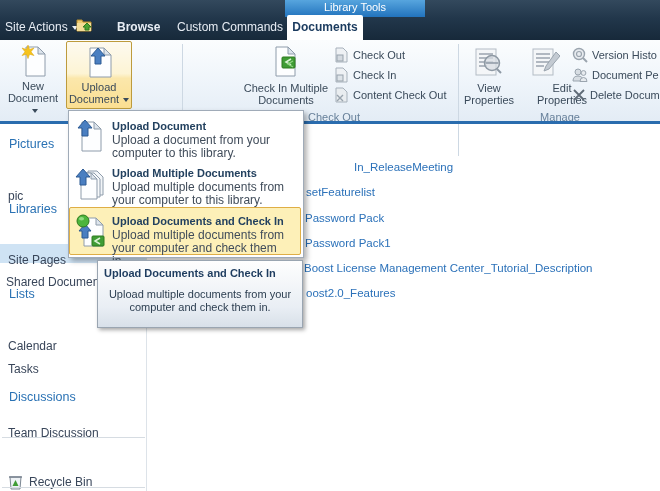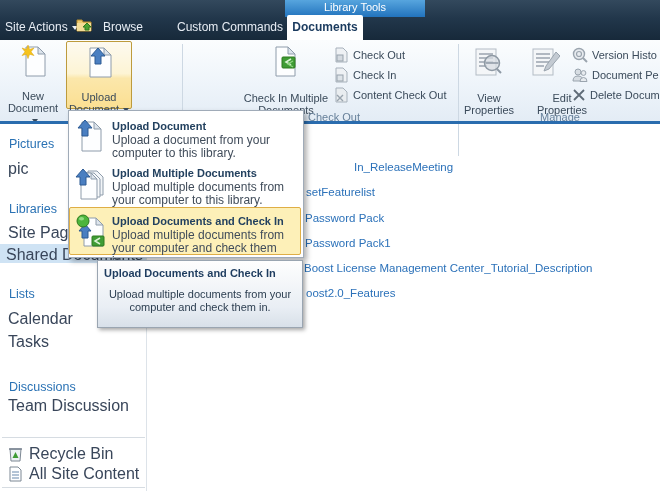--- a/index.html
+++ b/index.html
@@ -18,21 +18,21 @@
   .tab-active{left:287px;width:76px;background:#fff;}
   .tab-inactive{left:366px;width:58px;background:linear-gradient(180deg,#c6dbee,#9dc0e0);}
   .caret{display:inline-block;width:0;height:0;border-left:3px solid transparent;
          border-right:3px solid transparent;border-top:4px solid currentColor;
          margin-left:4px;vertical-align:middle;}
   
   .ribbon{left:0;top:40px;width:660px;height:82px;
           background:linear-gradient(180deg,#fbfdfe 0%,#eef4fa 55%,#e3ecf5 100%);}
   .ribbon-border{left:0;top:121px;width:660px;height:3px;background:#2a6cae;}
   .rbtn{text-align:center;font-size:11px;color:#3a4a5a;cursor:pointer;}
-  .rbtn .lbl{display:block;line-height:12px;margin-top:10px;}
+  .rbtn .lbl{display:block;line-height:12px;margin-top:0;}
   .rbtn-pressed{border:1px solid #bd9b3d;border-radius:2px;
      background:linear-gradient(180deg,#fdfaf0 0%,#fdf4d4 48%,#fbe7ab 55%,#fbdf92 100%);}
   .smallbtn{height:17px;font-size:11px;color:#3a4a5a;white-space:nowrap;cursor:pointer;
             display:flex;align-items:center;gap:4px;}
   .grplabel{font-size:11px;color:#67809a;}
   .vsep{width:1px;background:#cdd8e3;}
   .gray-lbl{color:#97a2ad;}
   
   .menu{left:68px;top:110px;width:234px;height:146px;background:#fff;
         border:1px solid #a0abb8;box-shadow:3px 3px 5px rgba(0,0,0,.3);z-index:10;}
@@ -43,21 +43,21 @@
            line-height:13px;color:#404c5a;}
   
   .tip{left:97px;top:260px;width:192px;height:54px;padding:6px;z-index:11;
        background:linear-gradient(180deg,#fefefe 0%,#e9eef4 70%,#d8e0e9 100%);
        border:1px solid #9aa5b1;box-shadow:2px 2px 4px rgba(0,0,0,.35);}
   .tip-title{font-size:11px;font-weight:bold;color:#1e3c5f;}
   .tip-body{margin-top:9px;font-size:11px;line-height:13px;color:#2c3e50;text-align:center;}
   
   .side-border{left:146px;top:124px;width:1px;height:367px;background:#dde3e9;}
   .side-head{font-size:12.5px;color:#2a72b4;cursor:pointer;white-space:nowrap;}
-  .side-item{font-size:16px;color:#39465a;cursor:pointer;white-space:nowrap;}
+  .side-item{font-size:12px;color:#39465a;cursor:pointer;white-space:nowrap;margin-top:29px;}
   .side-sel{left:0;top:244px;width:146px;height:19px;background:#cfe3f4;}
   .side-sep{left:2px;top:437px;width:143px;height:1px;background:#d6dce2;}
   .side-bottom{left:2px;top:487px;width:143px;height:1px;background:#d6dce2;}
   
   .doclink{font-size:11.5px;color:#2b71b9;white-space:nowrap;cursor:pointer;
            text-decoration:none;z-index:1;}
   svg{display:block;}
 </style>
 </head>
 <body>
@@ -68,21 +68,21 @@
     <div class="abs topbar-label" style="left:5px;top:16px;">
       <span>Site Actions</span><span class="caret"></span>
     </div>
     <span class="abs" style="left:76px;top:17px;">
       <svg width="18" height="16" viewBox="0 0 18 16">
         <path d="M1 4 L1 14 L15 14 L15 5 L7 5 L6 3 L1 3 Z" fill="#ecc96f" stroke="#b98f2e"></path>
         <path d="M1 6 L15 6 L15 14 L1 14 Z" fill="#f3dc96"></path>
         <path d="M9 9 L13 9 L13 12 L15 12 L11 16 L7 12 L9 12 Z" transform="rotate(180 11 11)" fill="#4aa233" stroke="#2e7a1e"></path>
       </svg>
     </span>
-    <div class="abs topbar-label" style="left:103px;top:16px;">Browse</div>
+    <div class="abs topbar-label" style="left:117px;top:16px;font-weight:bold;">Browse</div>
     <div class="abs topbar-label" style="left:177px;top:16px;">Custom Commands</div>
     <div class="abs lt-header">Library Tools</div>
     <div class="abs tab tab-active">Documents</div>
   </div>
 
   <div class="abs ribbon">
 
     <div class="abs rbtn" style="left:3px;top:3px;width:60px;height:66px;">
       <span class="abs" style="left:18px;top:2px;">
         <svg width="26" height="32" viewBox="0 0 26 32">
@@ -218,21 +218,21 @@
   <div class="abs side-item" style="left:8px;top:160px;">pic</div>
 
   <div class="abs side-head" style="left:9px;top:202px;">Libraries</div>
   <div class="abs side-item" style="left:8px;top:224px;">Site Pages</div>
   <div class="abs side-item" style="left:6px;top:246px;">Shared Documents</div>
 
   <div class="abs side-head" style="left:9px;top:287px;">Lists</div>
   <div class="abs side-item" style="left:8px;top:310px;">Calendar</div>
   <div class="abs side-item" style="left:8px;top:333px;">Tasks</div>
 
-  <div class="abs side-head" style="left:9px;top:380px;">Discussions</div>
+  <div class="abs side-head" style="left:9px;top:390px;">Discussions</div>
   <div class="abs side-item" style="left:8px;top:397px;">Team Discussion</div>
 
   <div class="abs side-sep"></div>
 
   <div class="abs side-item" style="left:8px;top:445px;display:flex;align-items:center;gap:6px;">
     <span>
       <svg width="15" height="16" viewBox="0 0 15 16">
         <path d="M2 3 L13 3 L12 15 L3 15 Z" fill="#eef2f5" stroke="#7d8894"></path>
         <path d="M1 3 L14 3" stroke="#7d8894" stroke-width="1.6"></path>
         <path d="M7.5 6 L10.5 12 L4.5 12 Z" fill="#3f9c35"></path>

